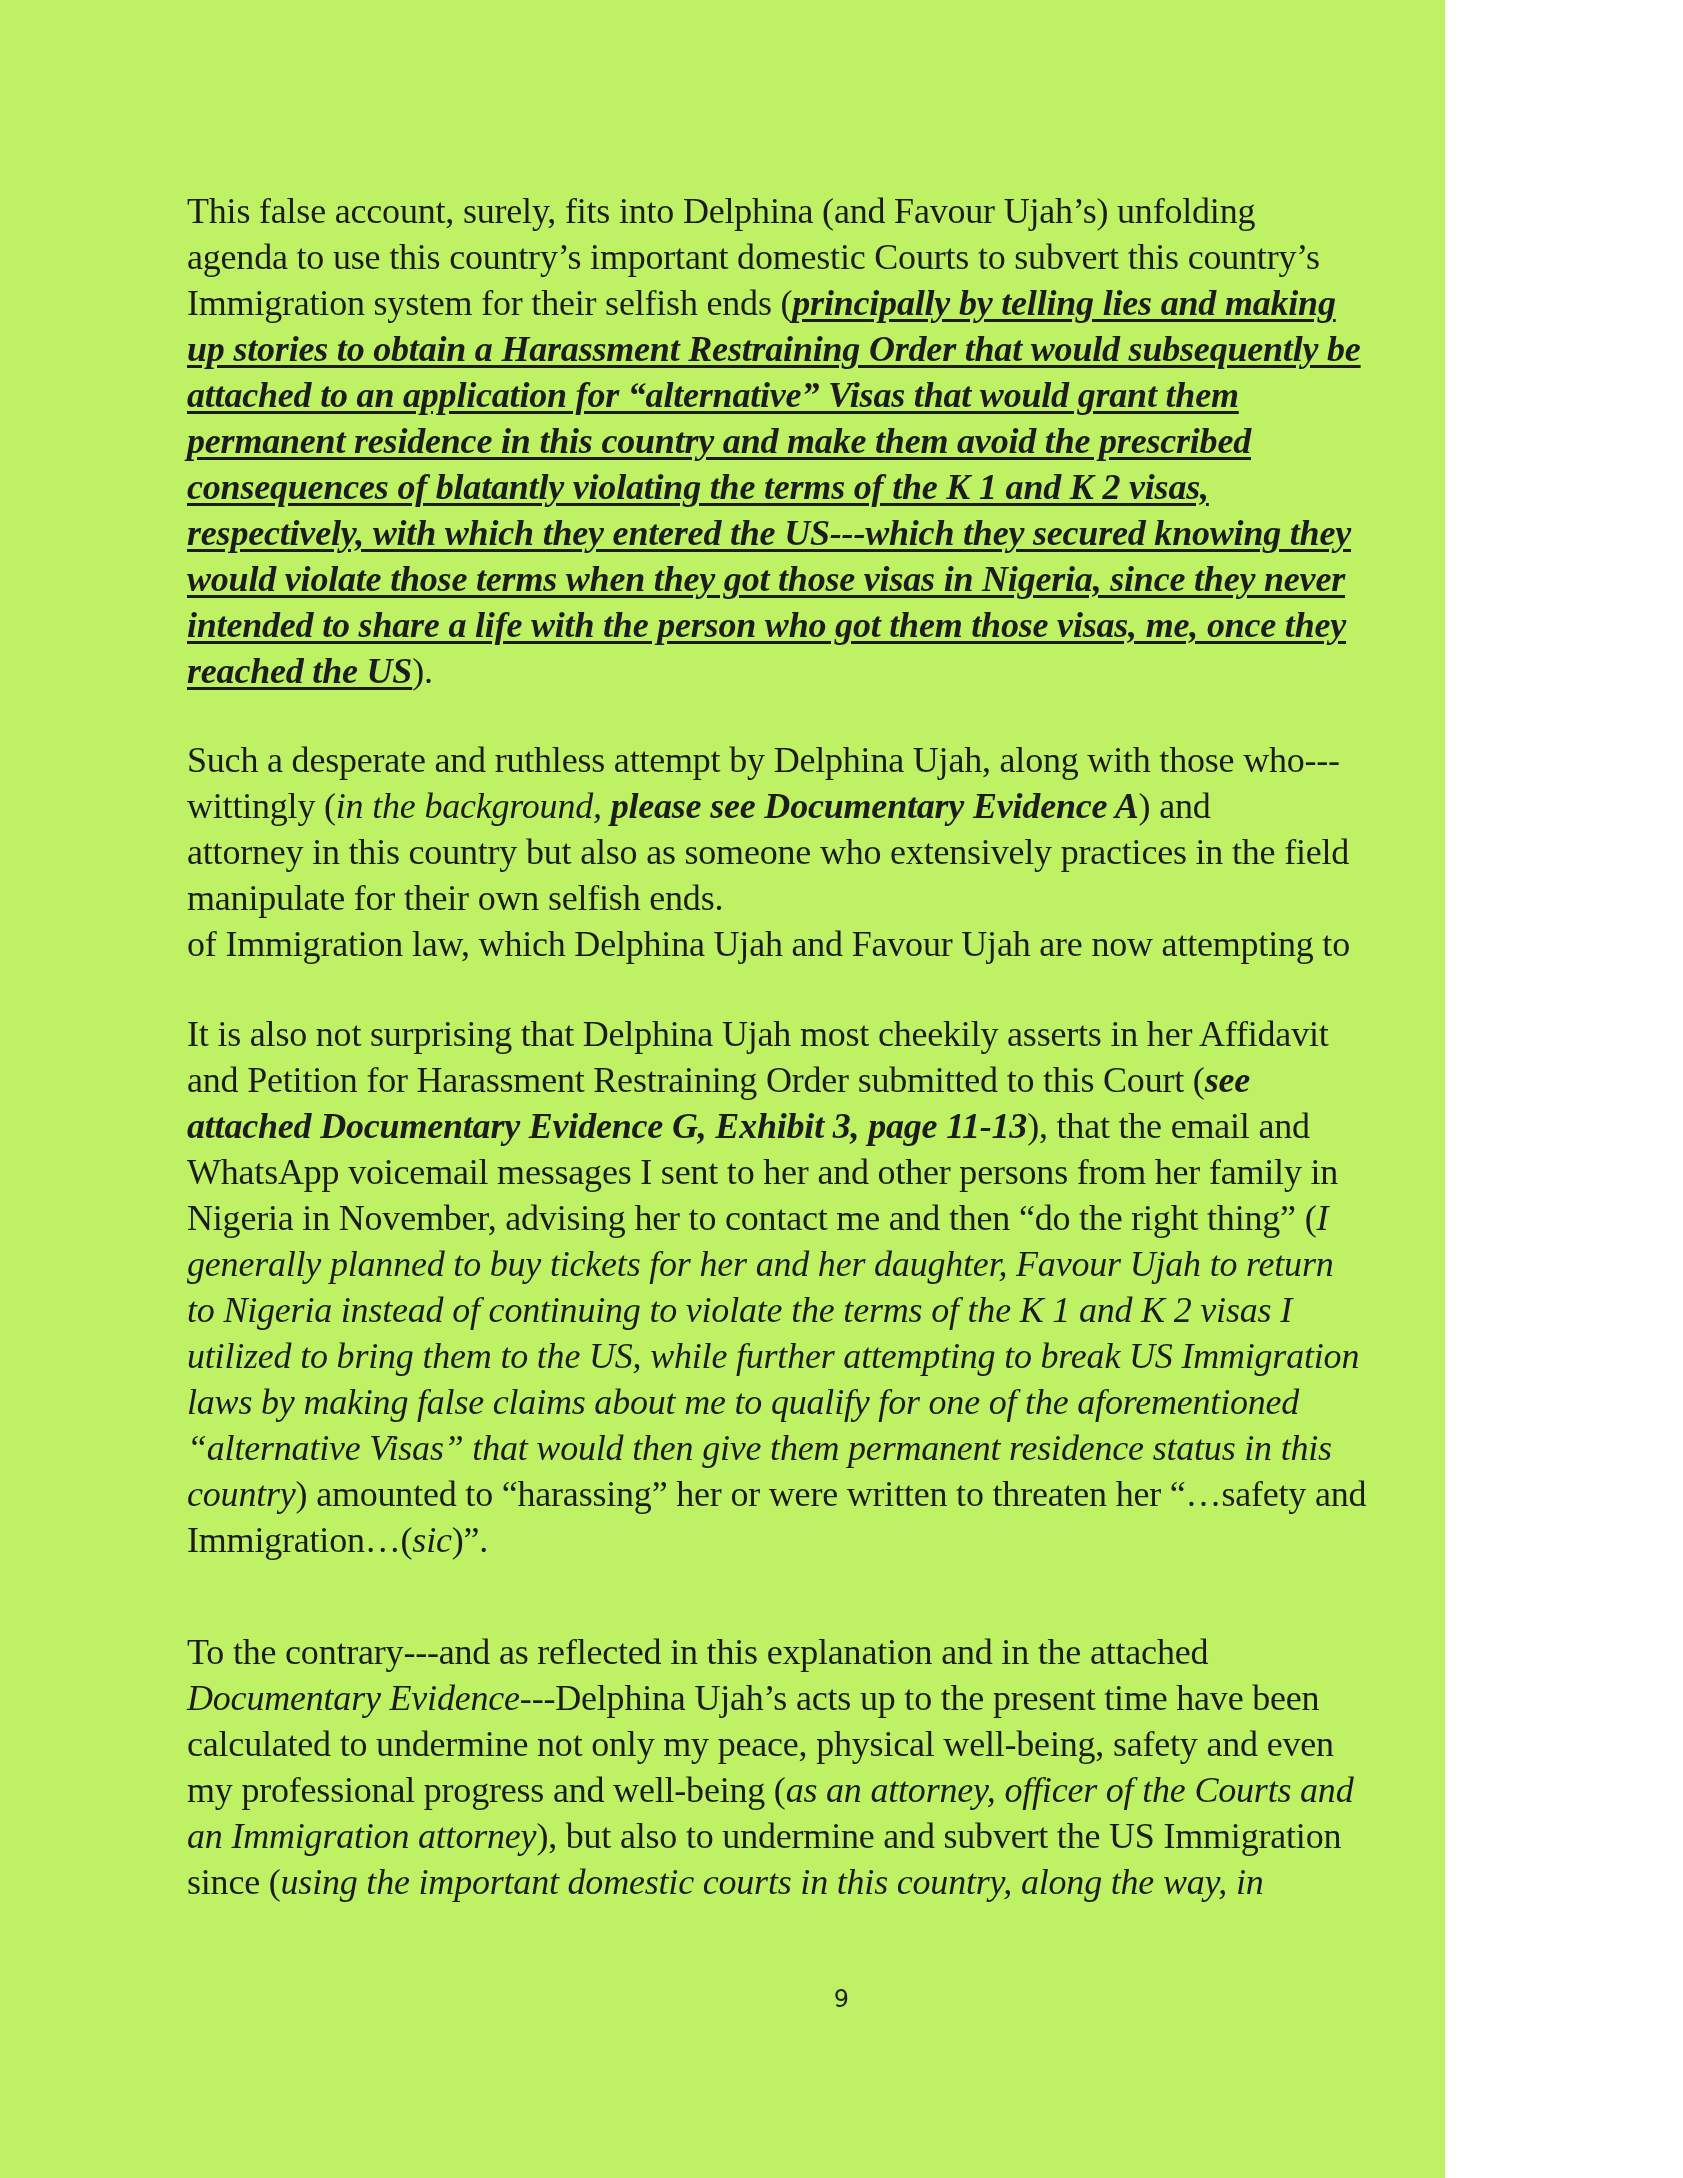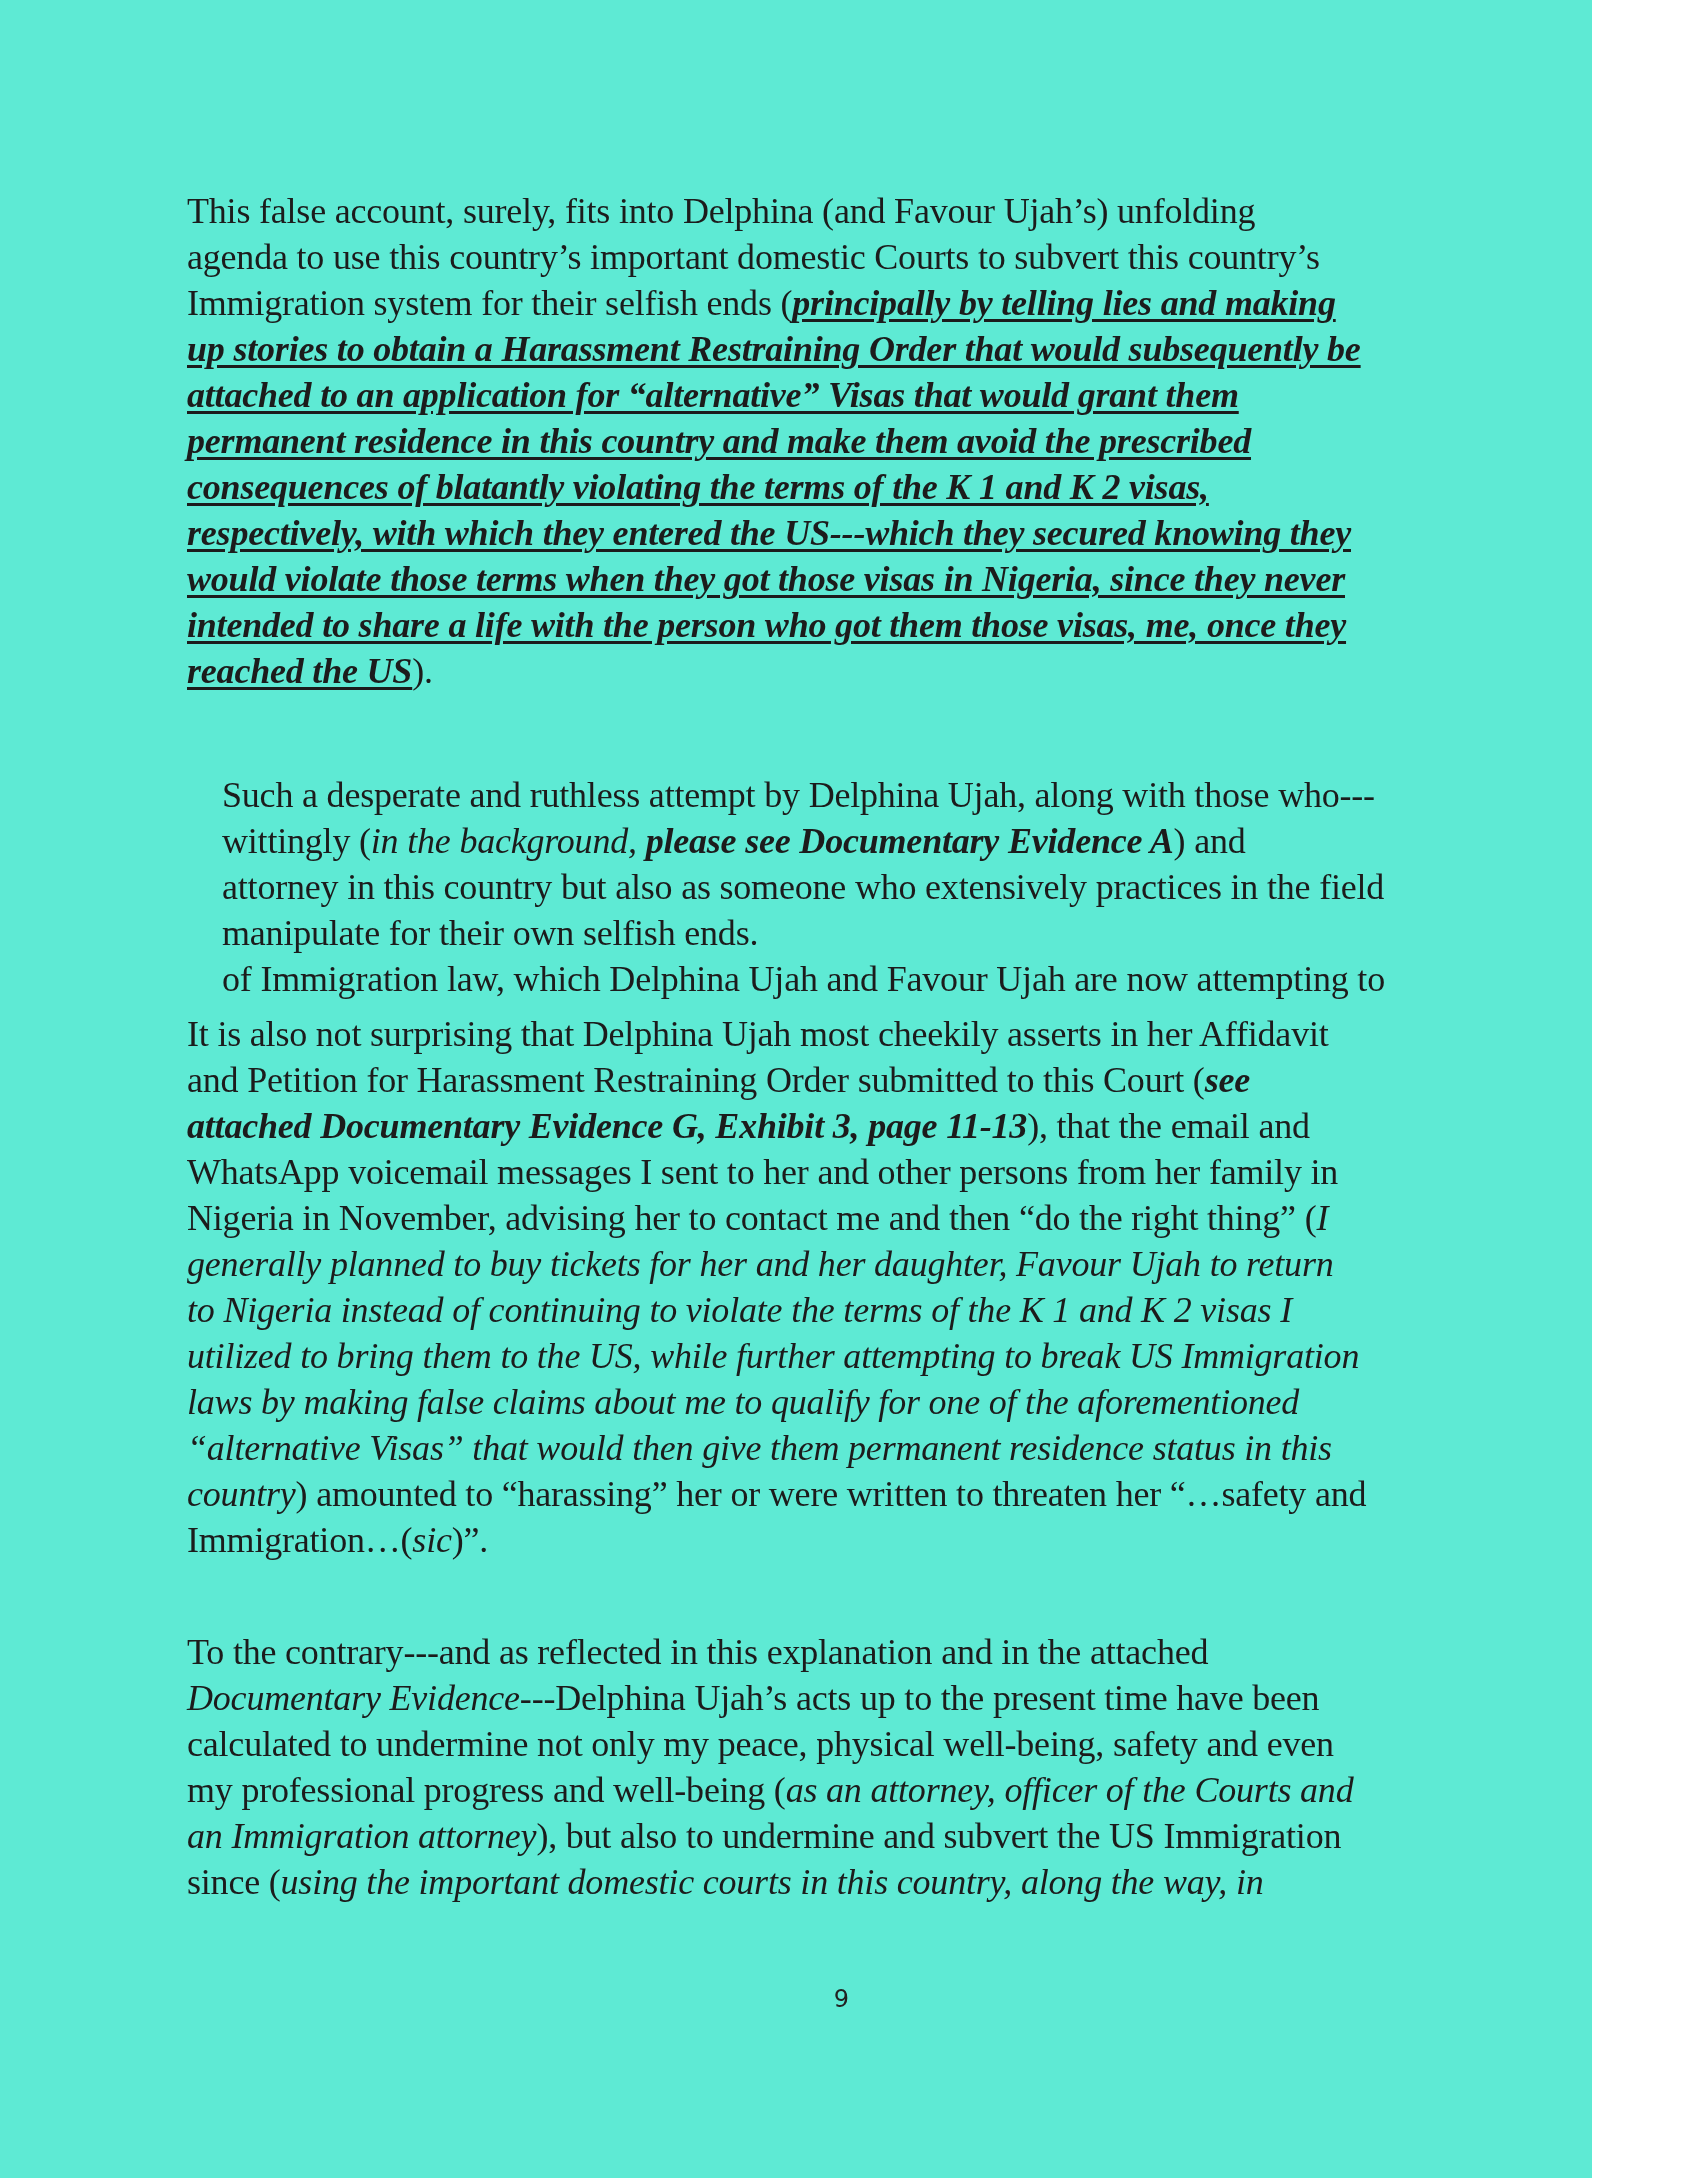--- a/index.html
+++ b/index.html
@@ -1,19 +1,19 @@
 <!DOCTYPE html>
 <html><head>
   <meta charset="utf-8">
   <style>
     html, body { margin: 0; padding: 0; background: #ffffff; }
     body { width: 1683px; height: 2178px; position: relative; overflow: hidden; }
     .page {
-      position: absolute; left: 0; top: 0; width: 1592px; height: 2178px;
-      background: #5eead4;
+      position: absolute; left: 0; top: 0; width: 1445px; height: 2178px;
+      background: #bef264;
       font-family: "Liberation Serif", "DejaVu Serif", serif;
       color: #1c1c1c;
     }
     .para {
       position: absolute; left: 187px; width: 1317px;
       font-size: 36px; line-height: 46px; letter-spacing: -0.2px;
     }
     .line { display: block; white-space: nowrap; height: 46px; }
     .u { text-decoration: underline; text-decoration-thickness: 3px; text-underline-offset: 4px; }
     .bi { font-weight: bold; font-style: italic; }
@@ -33,21 +33,21 @@
       <span class="line"><span>Immigration system for their selfish ends (</span><span class="bi u">principally by telling lies and making</span></span>
       <span class="line"><span class="bi u">up stories to obtain a Harassment Restraining Order that would subsequently be</span></span>
       <span class="line"><span class="bi u">attached to an application for  “alternative” Visas that would grant them</span></span>
       <span class="line"><span class="bi u">permanent residence in this country and make them avoid the prescribed</span></span>
       <span class="line"><span class="bi u">consequences of blatantly violating the terms of the K 1 and K 2 visas,</span></span>
       <span class="line"><span class="bi u">respectively, with which they entered the US---which they secured knowing they</span></span>
       <span class="line"><span class="bi u">would violate those terms when they got those visas in Nigeria, since they never</span></span>
       <span class="line"><span class="bi u">intended to share a life with the person who got them those visas, me, once they</span></span>
       <span class="line"><span class="bi u">reached the US</span><span>).</span></span>
     </div>
-  <div class="para" style="top:772px;margin-left:35px;">
+  <div class="para" style="top:737px;">
       <span class="line"><span>Such a desperate and ruthless attempt by Delphina Ujah, along with those who---</span></span>
       <span class="line"><span>wittingly (</span><span class="i">in the background, </span><span class="bi">please see Documentary Evidence A</span><span>) and</span></span>
       <span class="line"><span>attorney in this country but also as someone who extensively practices in the field</span></span>
       <span class="line"><span>manipulate for their own selfish ends.</span></span>
       <span class="line"><span>of Immigration law, which Delphina Ujah and Favour Ujah are now attempting to</span></span>
     </div>
   <div class="para" style="top:1011px;">
       <span class="line"><span>It is also not surprising that Delphina Ujah most cheekily asserts in her Affidavit</span></span>
       <span class="line"><span>and Petition for Harassment Restraining Order submitted to this Court (</span><span class="bi">see</span></span>
       <span class="line"><span class="bi">attached Documentary Evidence G, Exhibit 3, page 11-13</span><span>),  that the email and</span></span>

